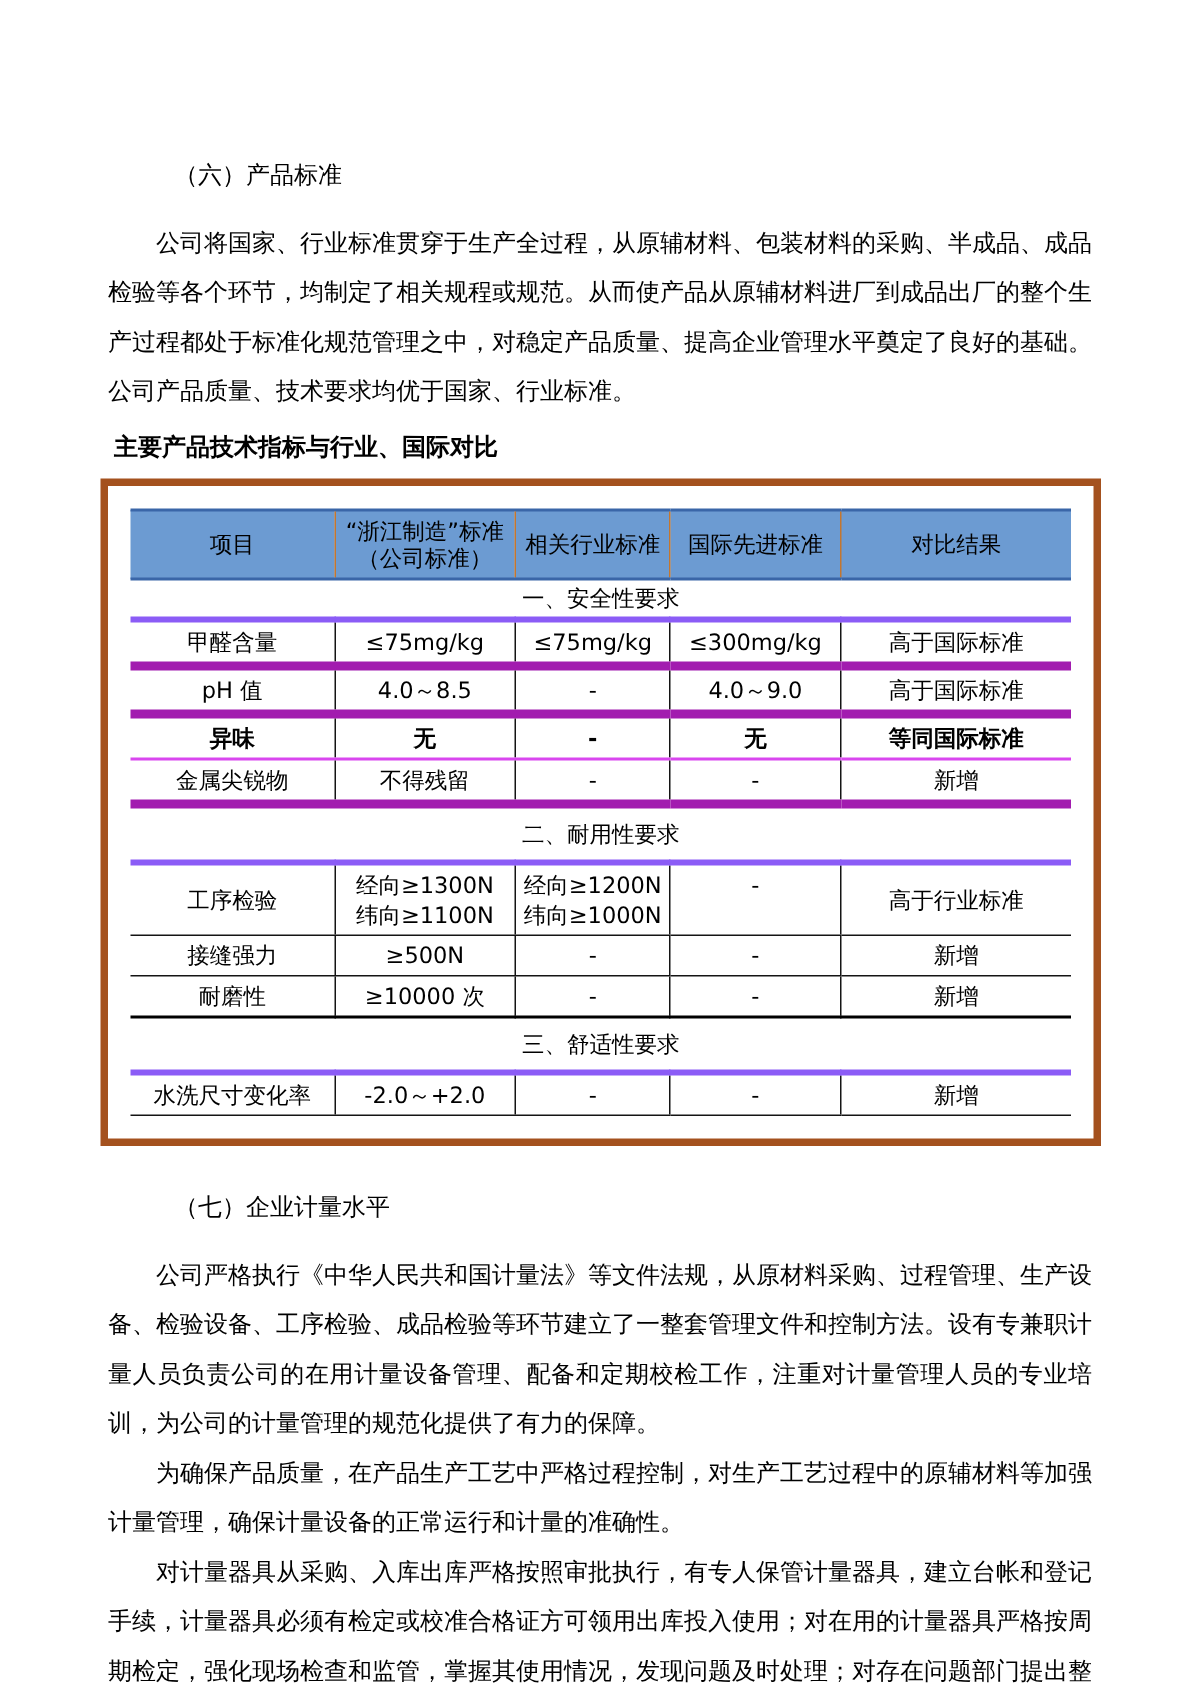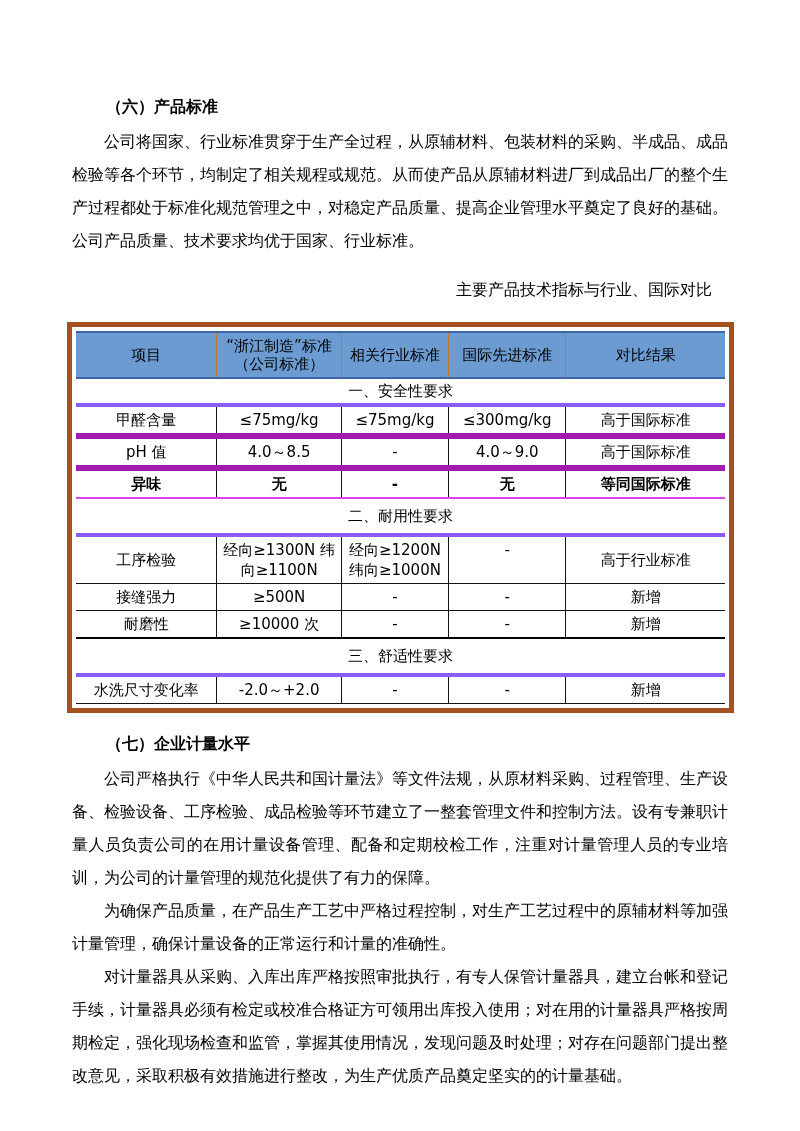--- a/index.html
+++ b/index.html
@@ -10,40 +10,41 @@
     margin: 0 auto;
     background: #ffffff;
     box-sizing: border-box;
     padding: 88px 72px 30px 72px;
     font-family: "DejaVu Sans", sans-serif;
     color: #000000;
     font-size: 16px;
     overflow: hidden;
   }
   .heading {
-    margin: 2px;
+    margin: 12px;
     font-size: 16px;
-    font-weight: bold;
+    font-weight: normal;
     line-height: 33px;
     text-indent: 2em;
   }
   .para {
     margin: 0;
     line-height: 33px;
     text-align: justify;
     text-indent: 2em;
   }
   .table-title {
-    margin: 16px;
+    margin: 4px;
     line-height: 33px;
-    text-align: right;
+    text-align: left;
+    font-weight: bold;
   }
   .table-frame {
     border: 5px solid #A4511E;
-    padding: 4px;
+    padding: 15px;
     margin: 5px -6px 0 -5px;
     background: #ffffff;
   }
   table.cmp {
     width: 100%;
     border-collapse: collapse;
     table-layout: fixed;
     font-size: 15px;
     text-align: center;
   }
@@ -127,20 +128,27 @@
             <td>4.0～9.0</td>
             <td>高于国际标准</td>
           </tr>
           <tr class="data-row sec0 thick">
             <td>异味</td>
             <td>无</td>
             <td>-</td>
             <td>无</td>
             <td>等同国际标准</td>
           </tr>
+          <tr class="data-row sec0">
+            <td>金属尖锐物</td>
+            <td>不得残留</td>
+            <td>-</td>
+            <td>-</td>
+            <td>新增</td>
+          </tr>
           <tr class="section-row">
             <td colspan="5">二、耐用性要求</td>
           </tr>
           <tr class="data-row sec1">
             <td>工序检验</td>
             <td>经向≥1300N 纬向≥1100N</td>
             <td>经向≥1200N
 纬向≥1000N</td>
             <td class="va-top">-</td>
             <td>高于行业标准</td>

